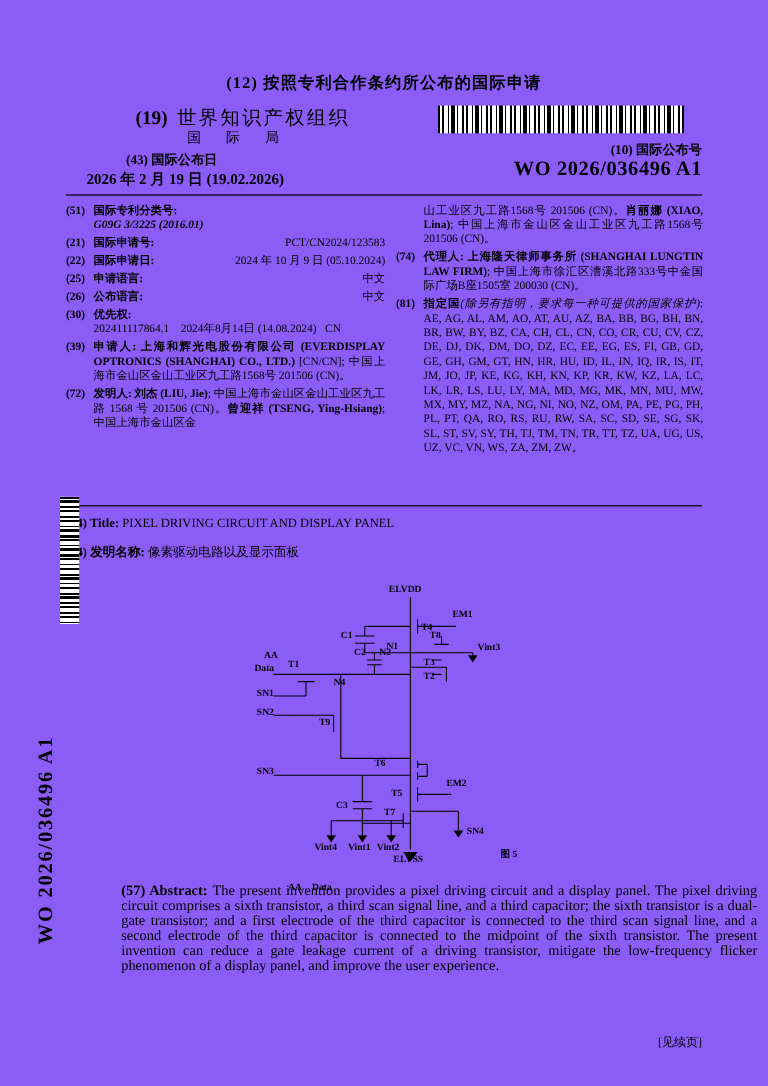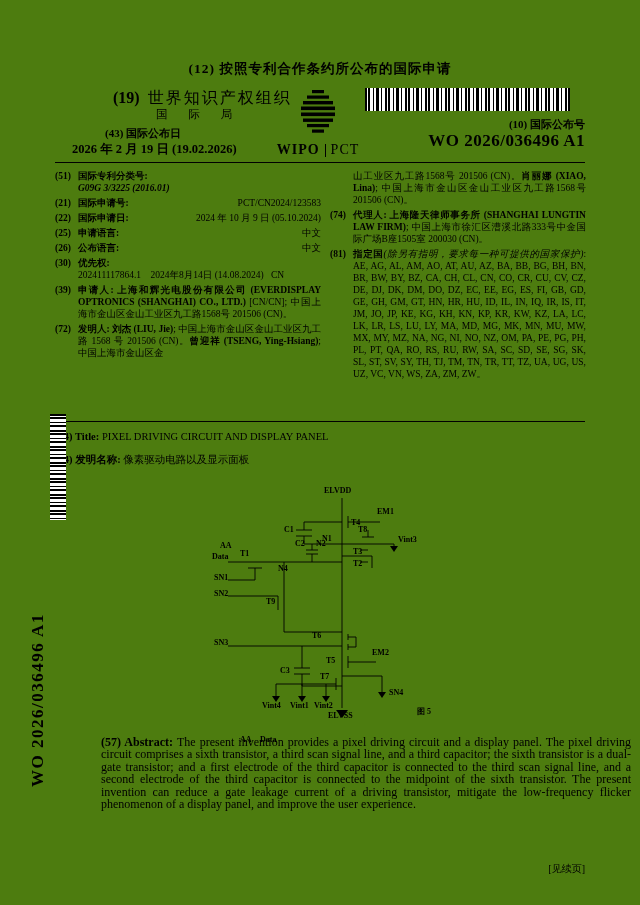--- a/index.html
+++ b/index.html
@@ -1,16 +1,16 @@
 <!DOCTYPE html>
 <html><head>
 <meta charset="utf-8">
 <style>
   html,body{margin:0;padding:0;background:#fff;}
-  #page{position:relative;width:640px;height:905px;background:#4d7c0f;color:#000;
+  #page{position:relative;width:640px;height:905px;background:#8b5cf6;color:#000;
         font-family:"Liberation Serif",serif;overflow:hidden;}
   .b{font-weight:bold;}
   .i{font-style:italic;}
 
   .doc-type{position:absolute;top:60px;left:0;width:640px;text-align:center;
             font-size:13.5px;font-weight:bold;letter-spacing:1px;}
 
   
   .org-line{position:absolute;left:113px;top:88px;font-size:16px;}
   .org-line .num{font-weight:bold;margin-right:4px;}
@@ -76,39 +76,20 @@
   <div class="doc-type">(12) 按照专利合作条约所公布的国际申请</div>
 
   <div class="org-line">
     <span class="num">(19)</span>
     <span class="name">世界知识产权组织</span>
   </div>
   <div class="bureau">国 际 局</div>
   <div class="pub-date-label">(43) 国际公布日</div>
   <div class="pub-date-value">2026 年 2 月 19 日 (19.02.2026)</div>
 
-  <div class="logo-wrap">
-    <svg class="logo-emblem" width="44" height="46" viewBox="-22 0 44 46">
-      <g fill="#000">
-        <rect x="-6" y="0" width="12" height="3.2"></rect>
-        <rect x="-11" y="5.5" width="22" height="3.2"></rect>
-        <rect x="-15" y="11" width="30" height="3.4"></rect>
-        <rect x="-17" y="16.5" width="34" height="3.6"></rect>
-        <rect x="-17" y="22.5" width="34" height="3.6"></rect>
-        <rect x="-15" y="28.5" width="30" height="3.4"></rect>
-        <rect x="-11" y="34" width="22" height="3.2"></rect>
-        <rect x="-6" y="39.5" width="12" height="3.2"></rect>
-      </g>
-    </svg>
-    <div class="logo-text">
-      <span class="wipo">WIPO</span>
-      <span class="sep"></span>
-      <span class="pct">PCT</span>
-    </div>
-  </div>
 
   <div class="barcode-top"></div>
   <div class="pub-no-label">(10) 国际公布号</div>
   <div class="pub-no-value">WO 2026/036496 A1</div>
 
   <div class="hr hr1"></div>
 
   <div class="col" id="left-col">
     <div class="field">
       <span class="fnum">(51)</span>

